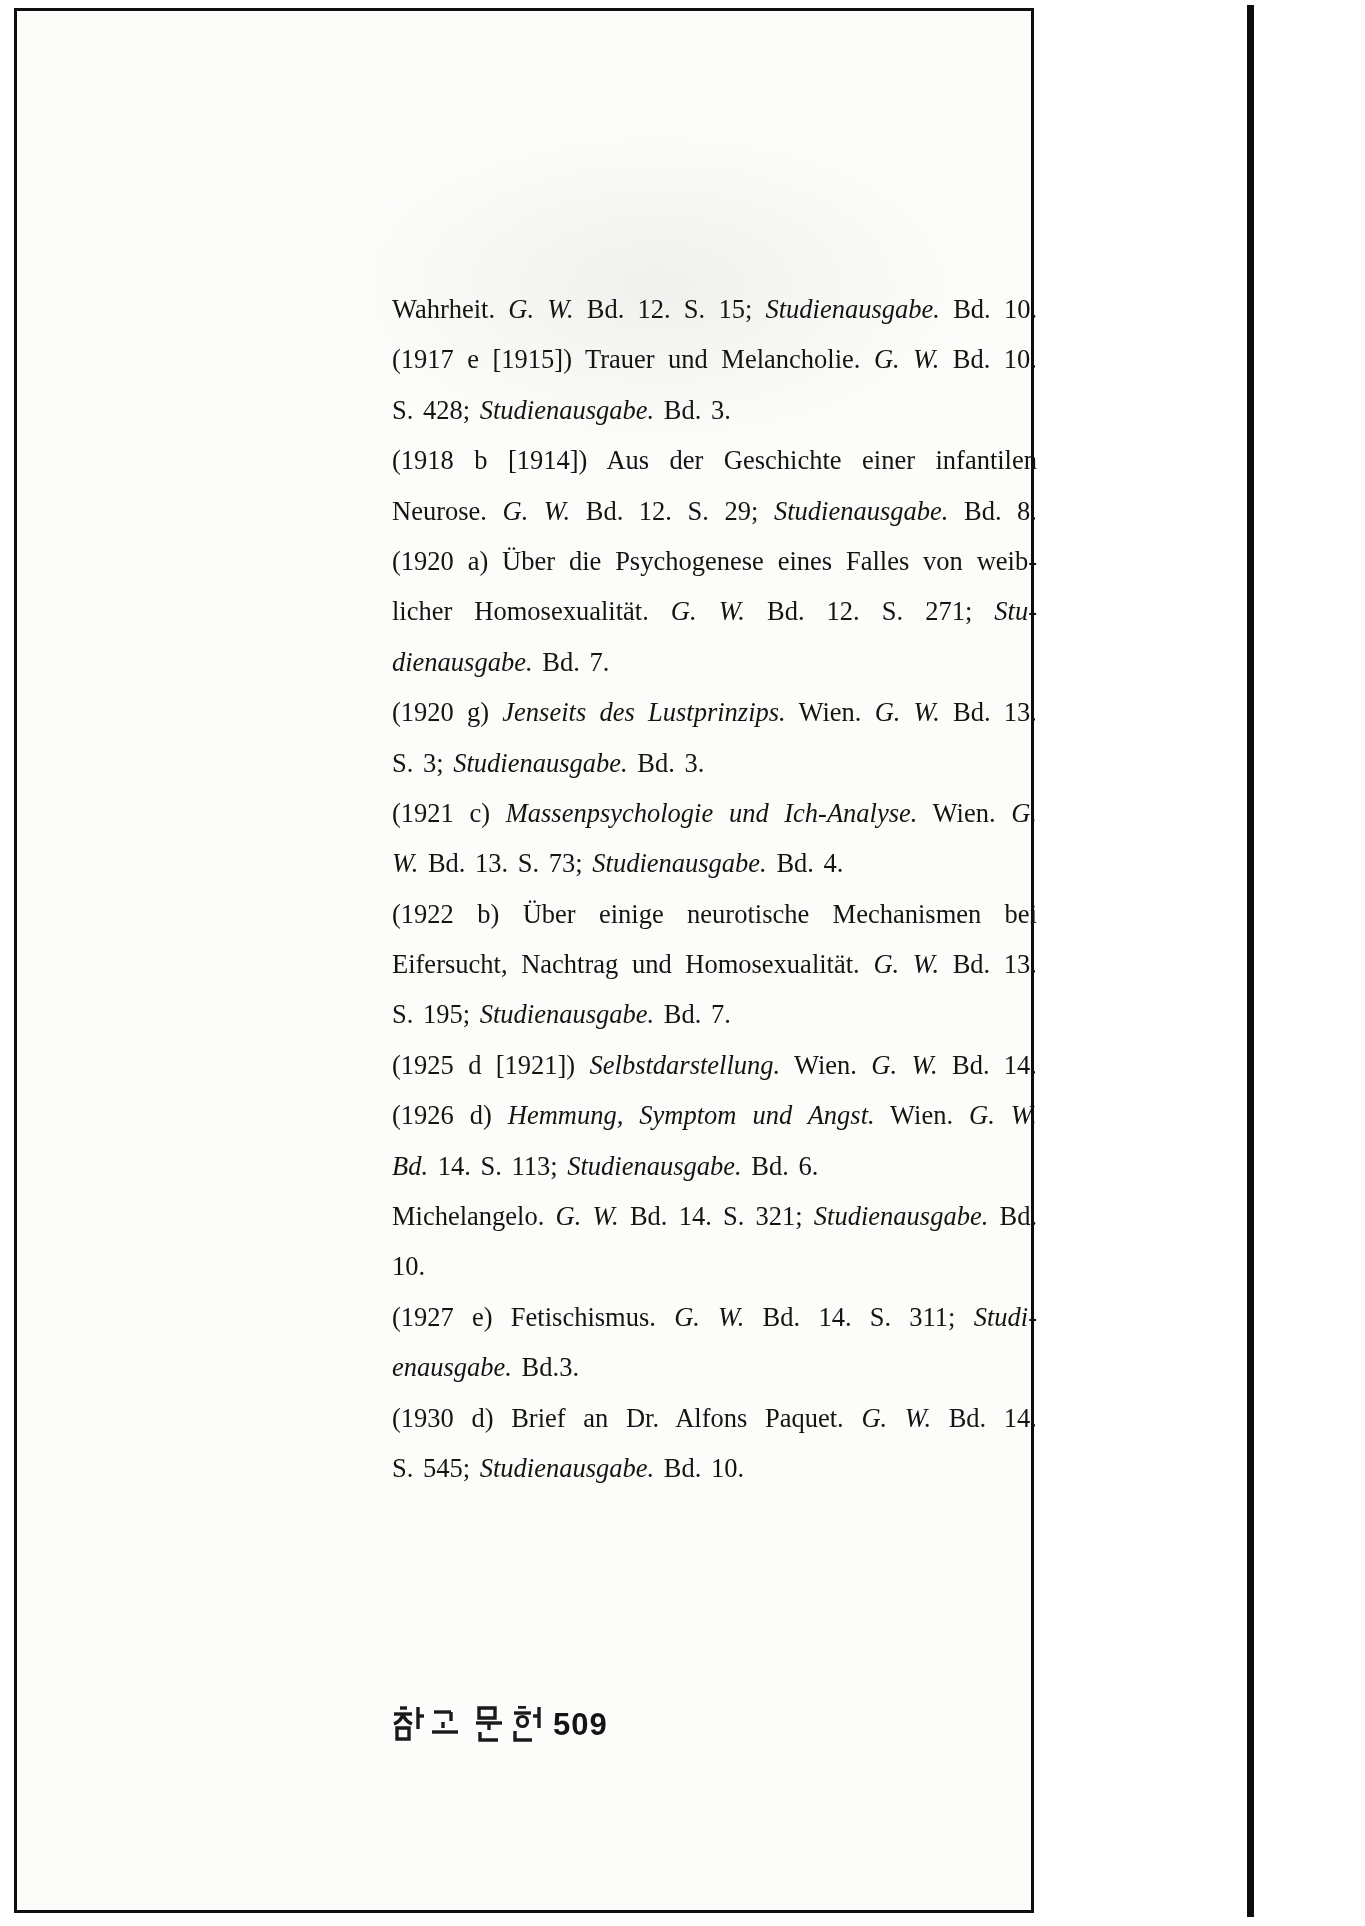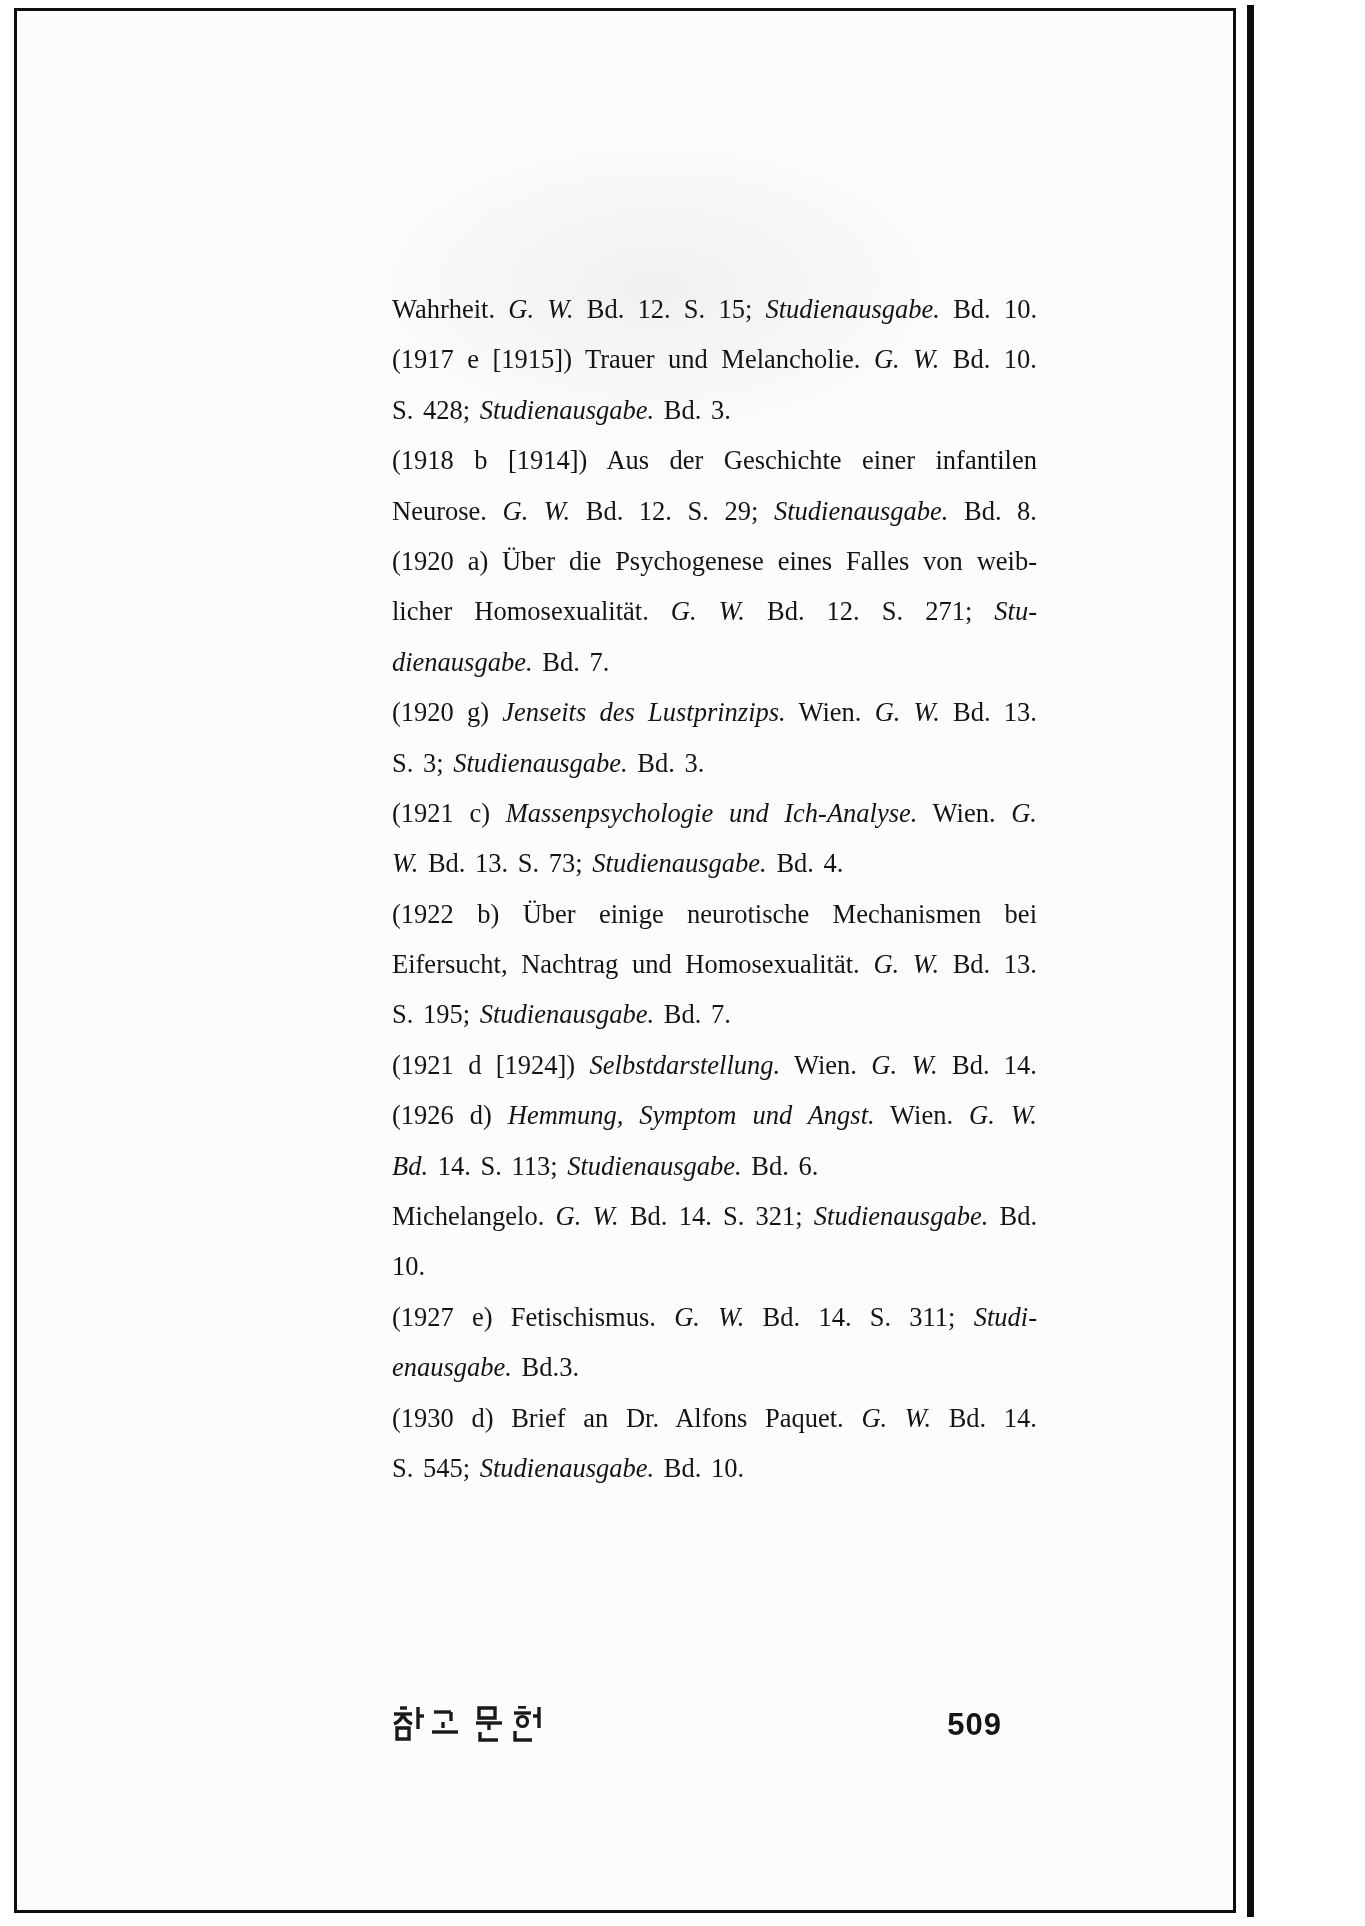--- a/index.html
+++ b/index.html
@@ -5,21 +5,21 @@
   html, body {
     margin: 0; padding: 0;
     width: 1365px; height: 1926px;
     background: #ffffff;
     position: relative;
     overflow: hidden;
   }
   .page {
     position: absolute;
     left: 14px; top: 8px;
-    width: 1222px; height: 1905px;
+    width: 1020px; height: 1905px;
     border: 3px solid #0e0e0e;
     background: #fcfcfb;
     box-sizing: border-box;
   }
   .edge-stripe {
     position: absolute;
     left: 1247px; top: 5px;
     width: 7px; height: 1912px;
     background: #0d0d0d;
   }
@@ -47,21 +47,21 @@
   .line.fill {
     text-align: justify;
     text-align-last: justify;
   }
   .it { font-style: italic; }
   .footer {
     position: absolute;
     left: 375px; top: 1695px;
     width: 610px;
     display: flex;
-    justify-content: space-between;
+    justify-content: flex-start;
     align-items: center;
     gap: 11px;
     color: #151515;
   }
   .page-num {
     font-family: "Liberation Sans", "DejaVu Sans", sans-serif;
     font-weight: 700;
     font-size: 31px;
     letter-spacing: 1px;
   }
@@ -89,21 +89,21 @@
       <div class="line fill"><span>(1920 a) Über die Psychogenese eines Falles von weib-</span></div>
       <div class="line fill"><span>licher Homosexualität. </span><span class="it">G. W.</span><span> Bd. 12. S. 271; </span><span class="it">Stu-</span></div>
       <div class="line"><span class="it">dienausgabe.</span><span> Bd. 7.</span></div>
       <div class="line fill"><span>(1920 g) </span><span class="it">Jenseits des Lustprinzips.</span><span> Wien. </span><span class="it">G. W.</span><span> Bd. 13.</span></div>
       <div class="line"><span>S. 3; </span><span class="it">Studienausgabe.</span><span> Bd. 3.</span></div>
       <div class="line fill"><span>(1921 c) </span><span class="it">Massenpsychologie und Ich-Analyse.</span><span> Wien. </span><span class="it">G.</span></div>
       <div class="line"><span class="it">W.</span><span> Bd. 13. S. 73; </span><span class="it">Studienausgabe.</span><span> Bd. 4.</span></div>
       <div class="line fill"><span>(1922 b) Über einige neurotische Mechanismen bei</span></div>
       <div class="line fill"><span>Eifersucht, Nachtrag und Homosexualität. </span><span class="it">G. W.</span><span> Bd. 13.</span></div>
       <div class="line"><span>S. 195; </span><span class="it">Studienausgabe.</span><span> Bd. 7.</span></div>
-      <div class="line fill"><span>(1921 d [1924]) </span><span class="it">Selbstdarstellung.</span><span> Wien. </span><span class="it">G. W.</span><span> Bd. 14.</span></div>
+      <div class="line fill"><span>(1925 d [1921]) </span><span class="it">Selbstdarstellung.</span><span> Wien. </span><span class="it">G. W.</span><span> Bd. 14.</span></div>
       <div class="line fill"><span>(1926 d) </span><span class="it">Hemmung, Symptom und Angst.</span><span> Wien. </span><span class="it">G. W.</span></div>
       <div class="line"><span class="it">Bd.</span><span> 14. S. 113; </span><span class="it">Studienausgabe.</span><span> Bd. 6.</span></div>
       <div class="line fill"><span>Michelangelo. </span><span class="it">G. W.</span><span> Bd. 14. S. 321; </span><span class="it">Studienausgabe.</span><span> Bd.</span></div>
       <div class="line"><span>10.</span></div>
       <div class="line fill"><span>(1927 e) Fetischismus. </span><span class="it">G. W.</span><span> Bd. 14. S. 311; </span><span class="it">Studi-</span></div>
       <div class="line"><span class="it">enausgabe.</span><span> Bd.3.</span></div>
       <div class="line fill"><span>(1930 d) Brief an Dr. Alfons Paquet. </span><span class="it">G. W.</span><span> Bd. 14.</span></div>
       <div class="line"><span>S. 545; </span><span class="it">Studienausgabe.</span><span> Bd. 10.</span></div>
     </div>
 

